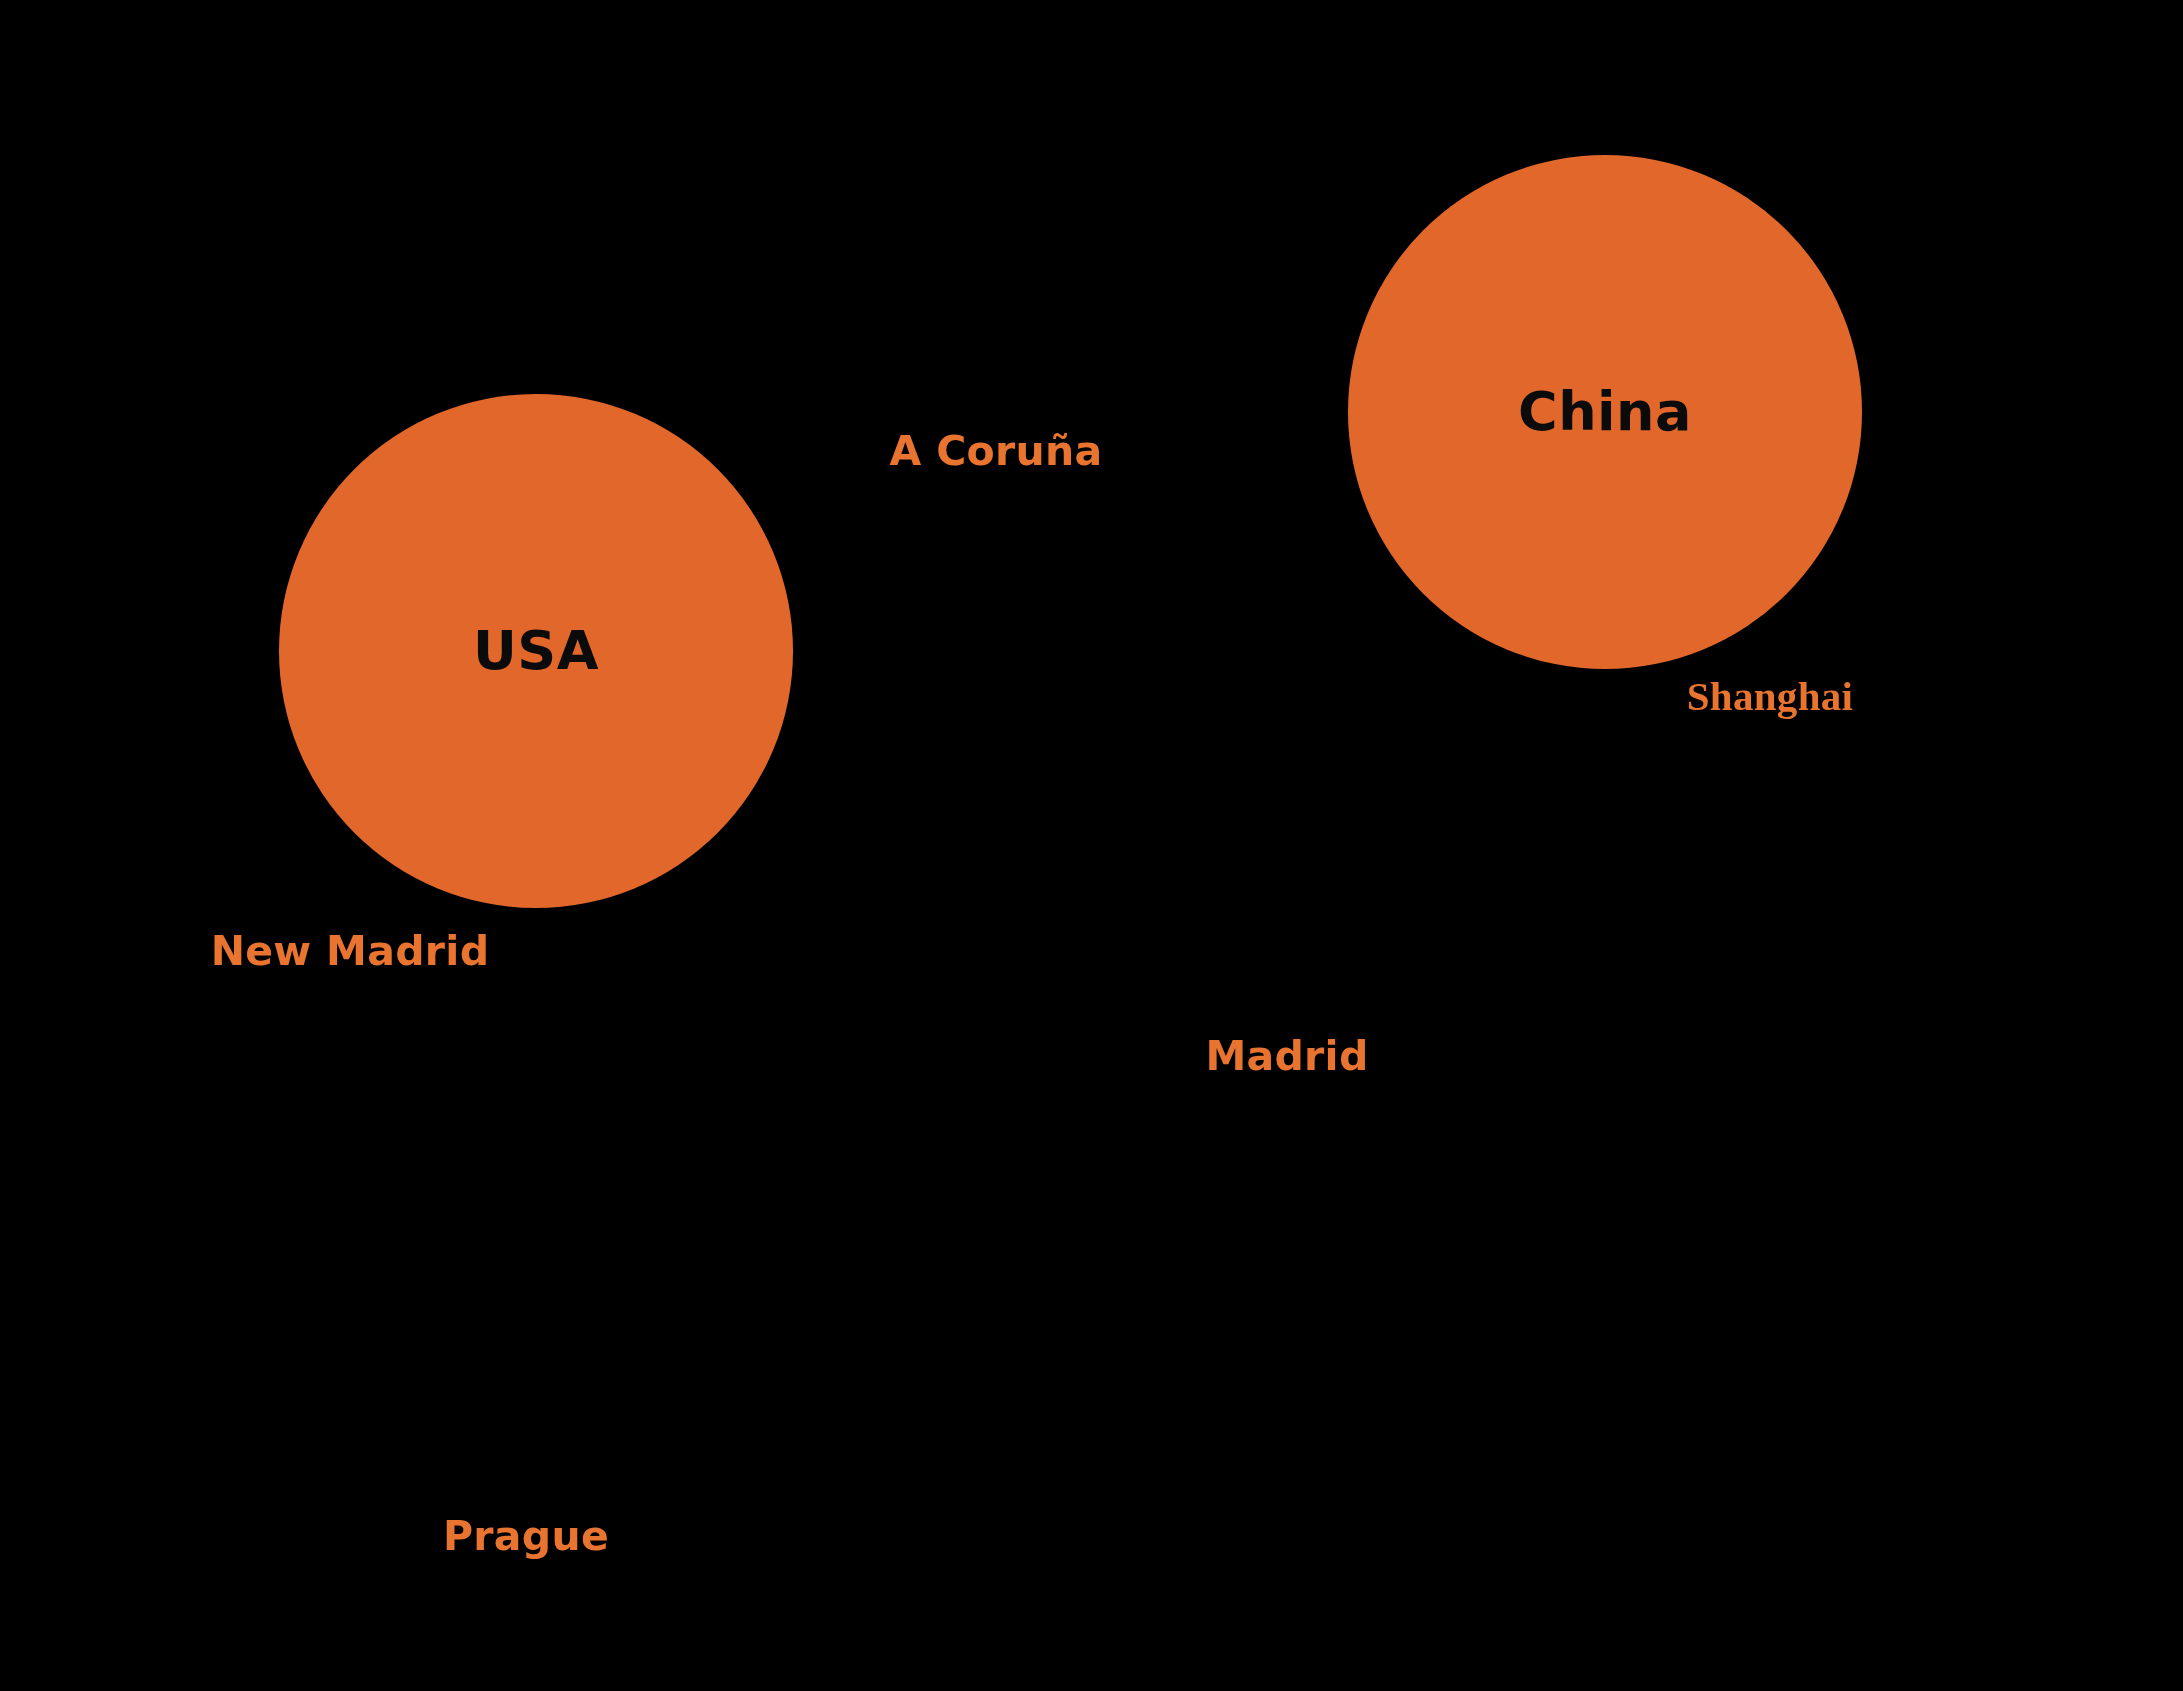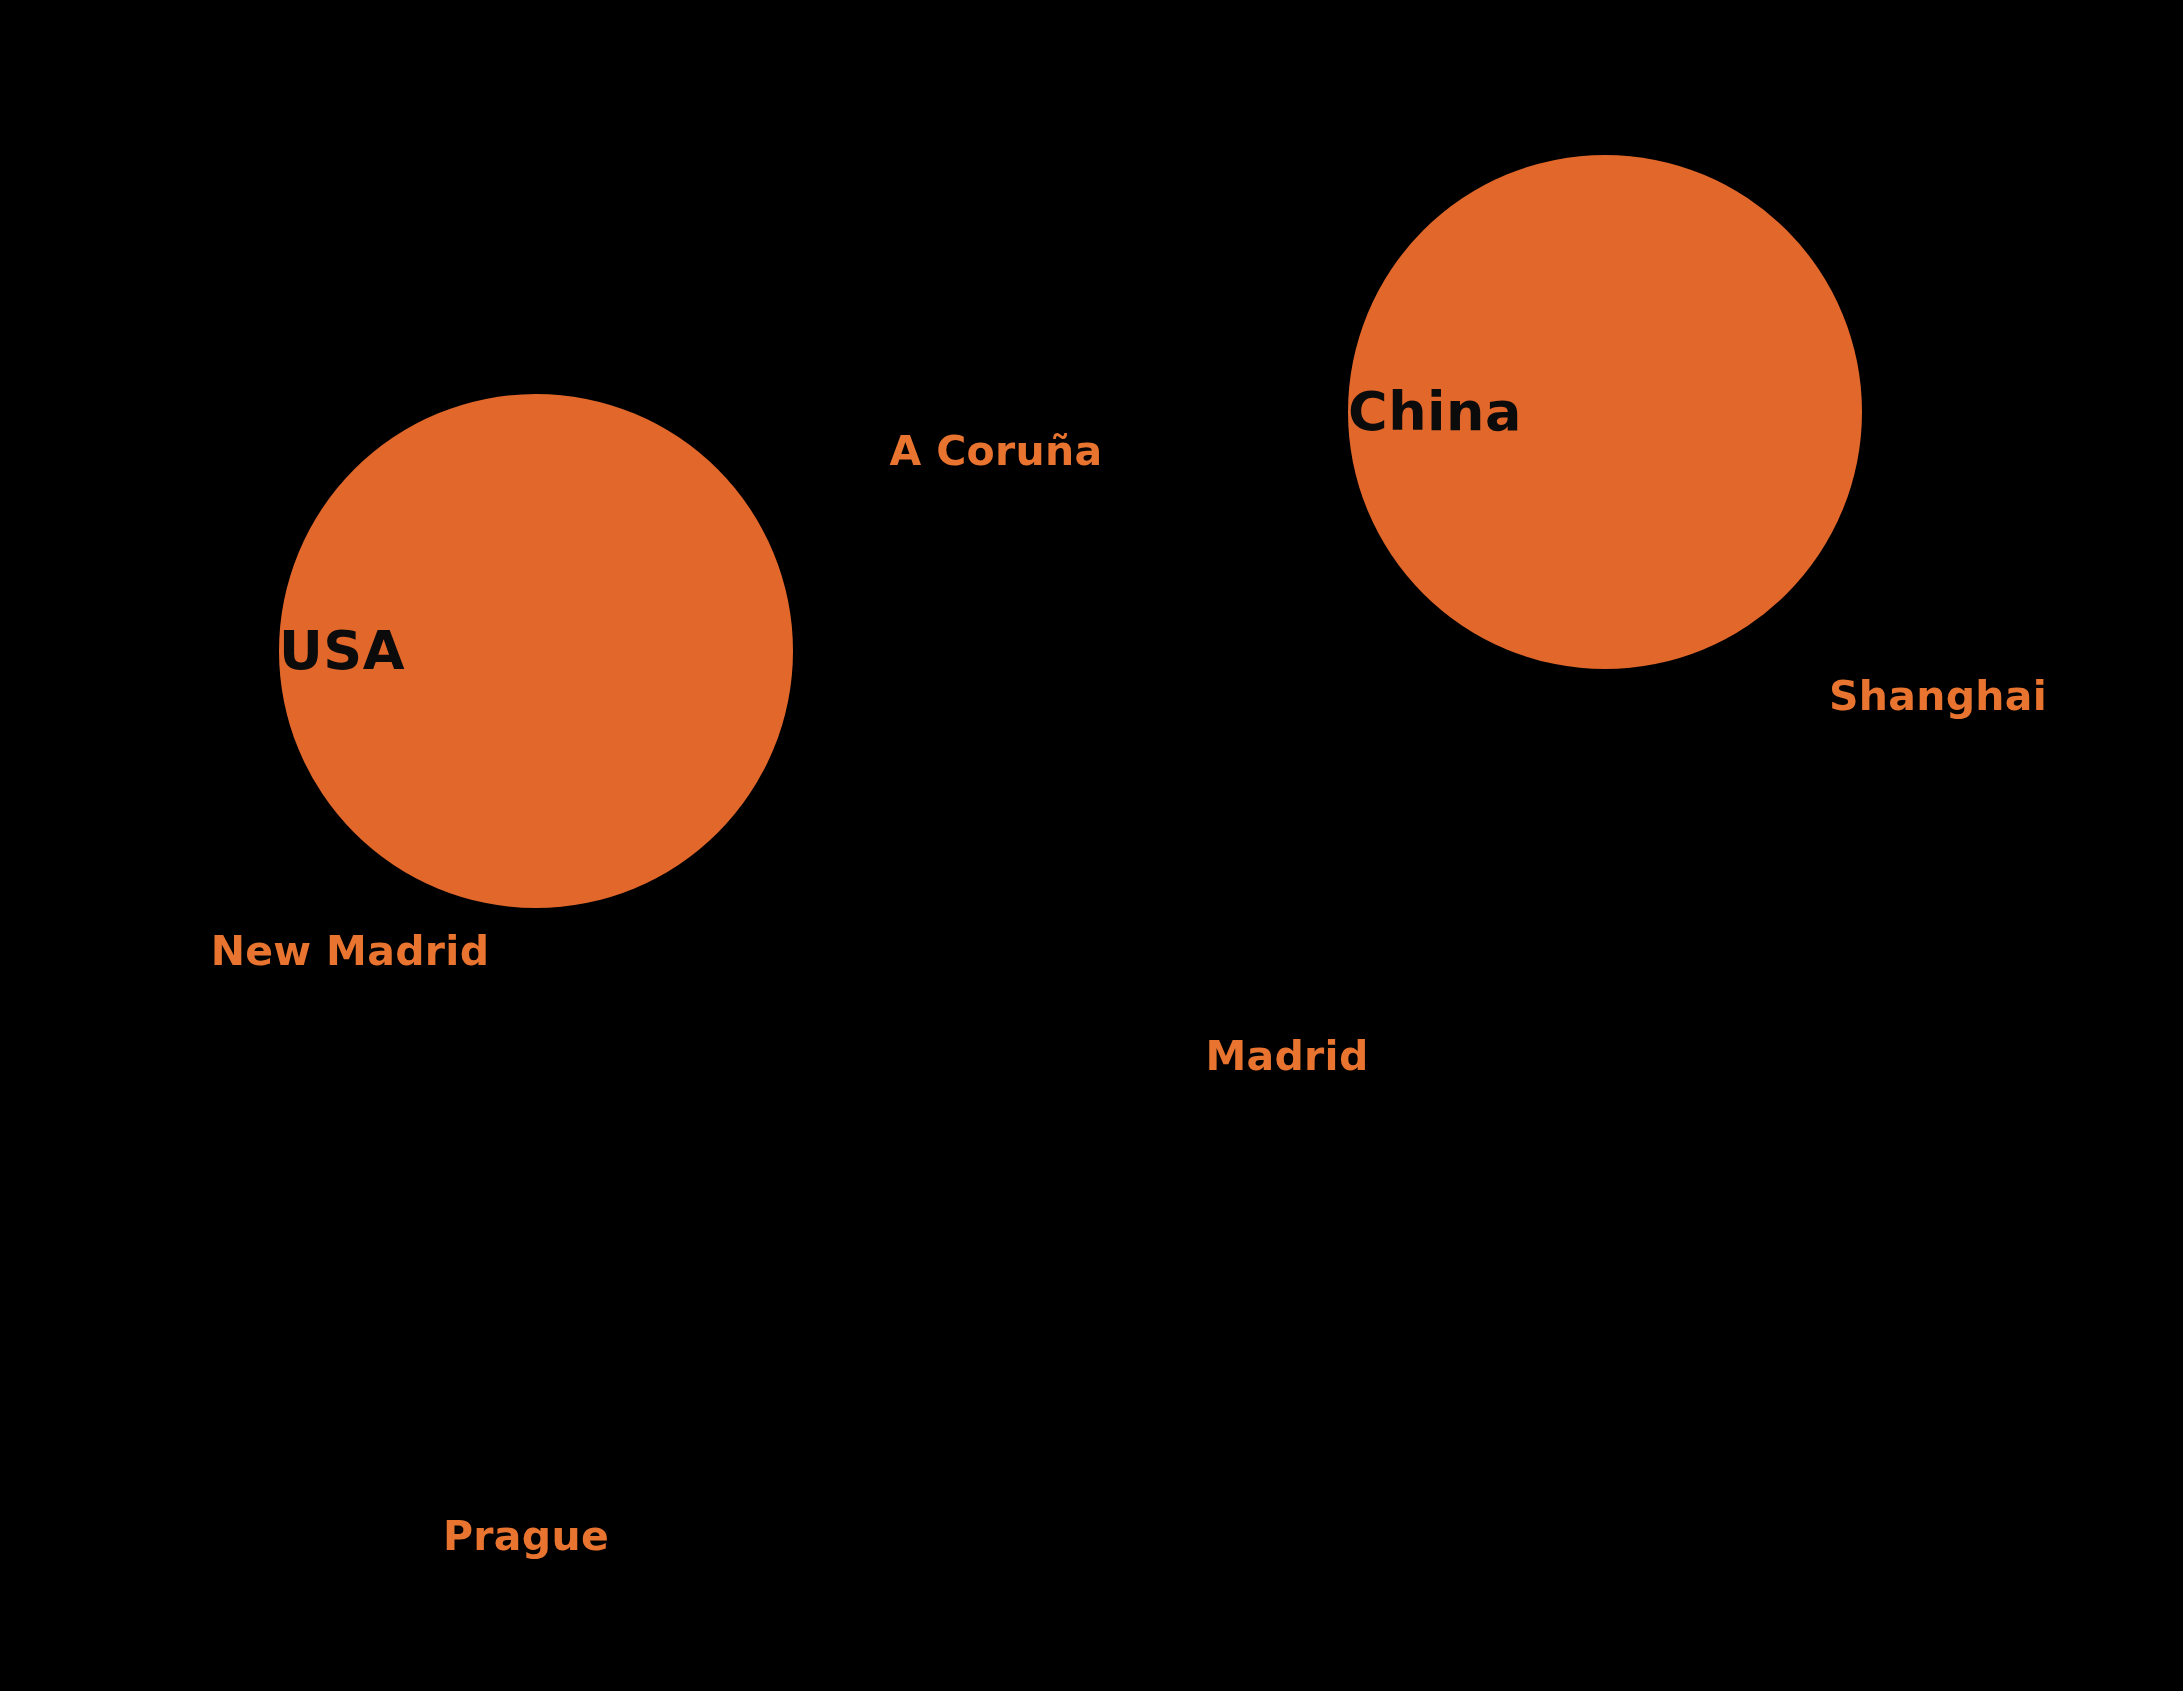--- a/index.html
+++ b/index.html
@@ -13,20 +13,21 @@
     height: 1691px;
     background: var(--bg, #000000);
     overflow: hidden;
     font-family: "DejaVu Sans", "Liberation Sans", sans-serif;
   }
   .bubble {
     position: absolute;
     border-radius: 50%;
     display: flex;
     align-items: center;
+    justify-content: center;
     transform: translate(-50%, -50%);
     box-sizing: border-box;
     cursor: pointer;
   }
   .bubble.orange { background: var(--orange, #E2672B); }
   .bubble.dark   { background: var(--dark-circle, #0D0D0D); }
   .bubble-label {
     font-size: 54px;
     font-weight: 700;
     line-height: 1.15;
@@ -53,16 +54,16 @@
 <div class="stage" style="width: 2184px; height: 1691px;">
     <div class="bubble orange" style="left: 536px; top: 651px; width: 514px; height: 514px;">
       <span class="bubble-label">USA</span>
     </div>
     <div class="bubble orange" style="left: 1605px; top: 412px; width: 514px; height: 514px;">
       <span class="bubble-label">China</span>
     </div>
     <span class="city" style="left: 996px; top: 451px;">A Coruña</span>
     <span class="city" style="left: 1287px; top: 1056px;">Madrid</span>
     <span class="city" style="left: 350px; top: 951px;">New Madrid</span>
-    <span class="city" style="left: 1938px; top: 696px;">Shanghai</span>
+    <span class="city" style="left: 1770px; top: 696px; font-family: Liberation Serif, serif;">Shanghai</span>
     <span class="city" style="left: 526px; top: 1536px;">Prague</span>
   </div>
 
 
 </body></html>

